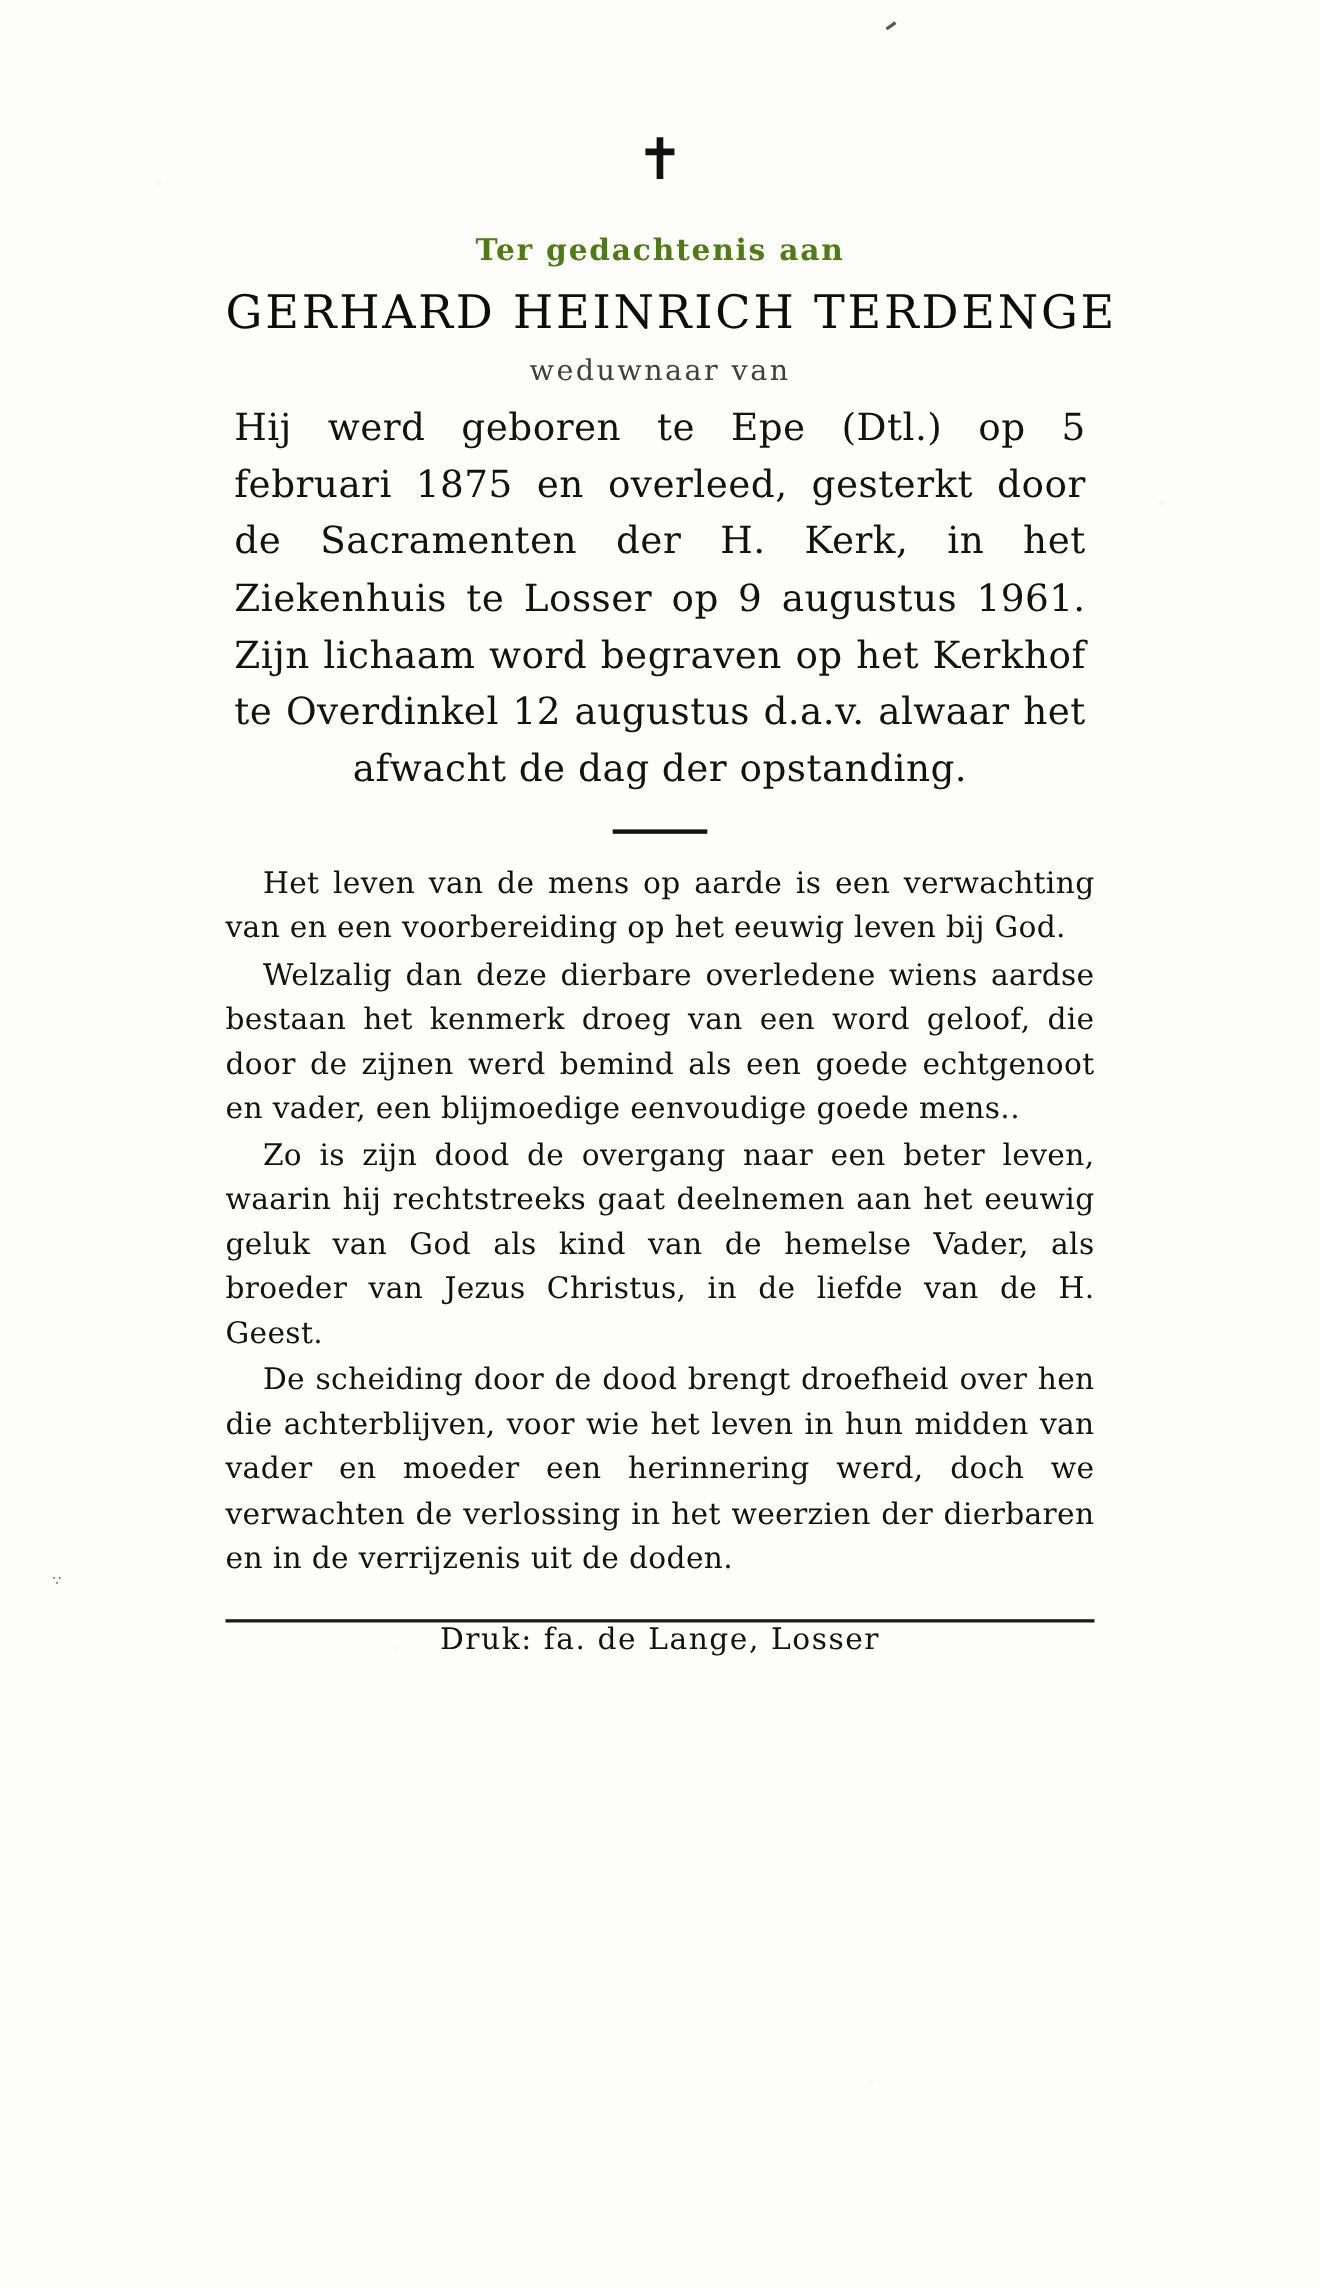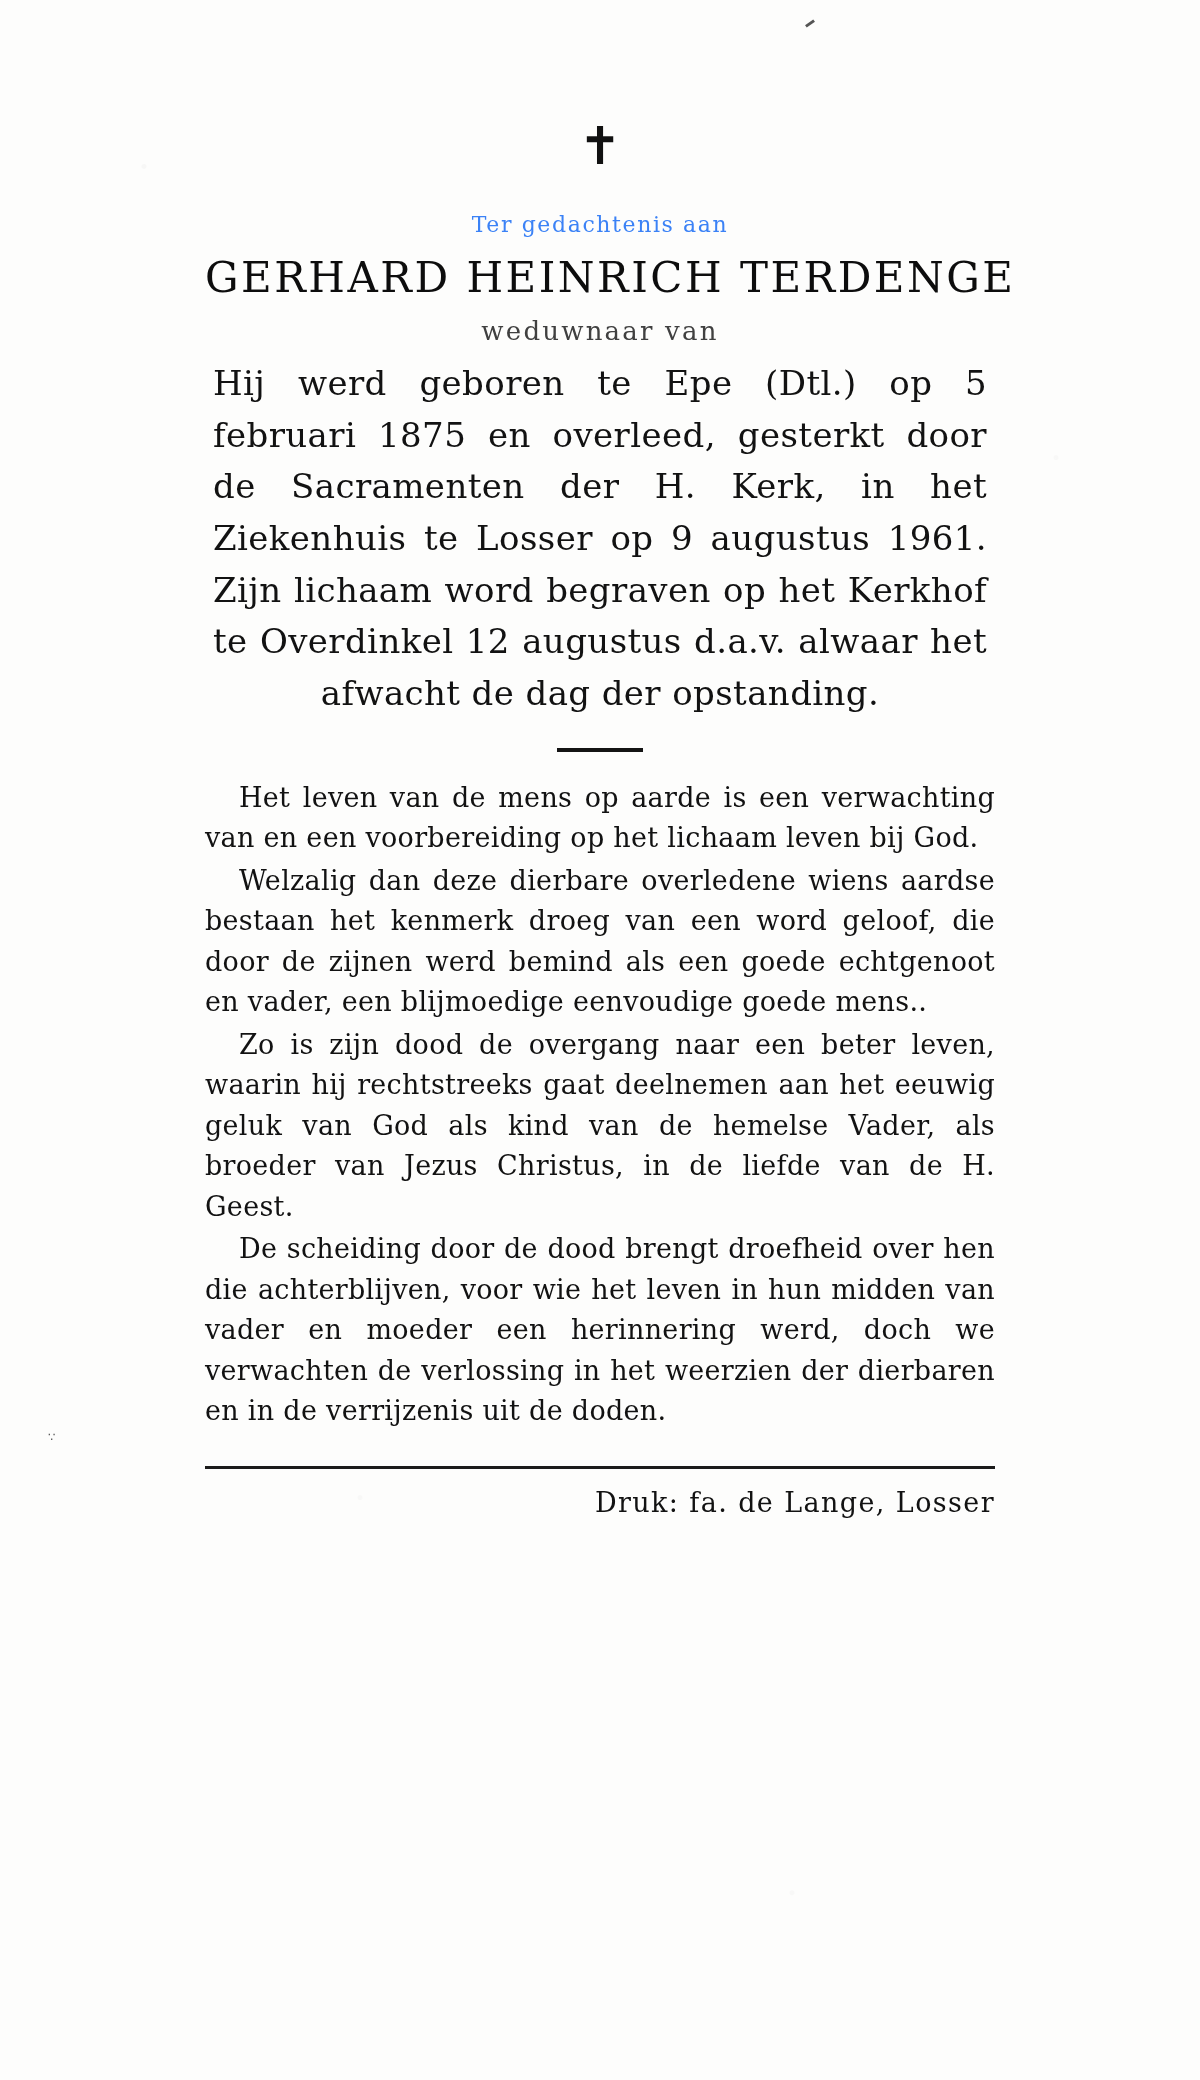--- a/index.html
+++ b/index.html
@@ -55,24 +55,25 @@
     left: 600px;
     top: 22px;
     width: 10px;
     height: 3px;
     background: #2a2a2a;
     transform: rotate(-35deg);
     opacity: .8;
   }
   .intro {
     text-align: center;
-    font-size: 22px;
+    font-size: 27px;
     letter-spacing: 1.6px;
     margin: 0 0 16px 0;
-    color: #3b82f6;
+    color: #4d7c0f;
+    font-weight: bold;
   }
   .name {
     text-align: right;
     font-size: 42px;
     letter-spacing: 2.5px;
     margin: 0 0 14px 0;
     color: #0d0d0d;
     font-variant: small-caps;
     text-transform: uppercase;
     font-weight: 400;
@@ -123,24 +124,23 @@
   .body-text p.final {
     margin-top: 22px;
   }
   .rule {
     width: 790px;
     height: 3px;
     background: #1b1b1b;
     margin: 34px auto 0 auto;
   }
   .footer {
-    text-align: right;
+    text-align: center;
     font-size: 27px;
     letter-spacing: 1.4px;
-    padding-top: 18px;
     color: #121212;
   }
   .speck-b {
     position: absolute;
     left: 48px;
     top: 1430px;
     width: 9px;
     height: 9px;
     color: #555;
     font-size: 12px;
@@ -162,21 +162,21 @@
     <div class="name">Gerhard Heinrich Terdenge</div>
 
     <div class="relation">weduwnaar van</div>
 
 
     <div class="bio">Hij werd geboren te Epe (Dtl.) op 5 februari 1875 en overleed, gesterkt door de Sacramenten der H. Kerk, in het Ziekenhuis te Losser op 9 augustus 1961. Zijn lichaam word begraven op het Kerkhof te Overdinkel 12 augustus d.a.v. alwaar het afwacht de dag der opstanding.</div>
 
     <div class="divider"></div>
 
     <div class="body-text">
-      <p>Het leven van de mens op aarde is een verwachting van en een voorbereiding op het lichaam leven bij God.</p>
+      <p>Het leven van de mens op aarde is een verwachting van en een voorbereiding op het eeuwig leven bij God.</p>
       <p>Welzalig dan deze dierbare overledene wiens aardse bestaan het kenmerk droeg van een word geloof, die door de zijnen werd bemind als een goede echtgenoot en vader, een blijmoedige eenvoudige goede mens..</p>
       <p>Zo is zijn dood de overgang naar een beter leven, waarin hij rechtstreeks gaat deelnemen aan het eeuwig geluk van God als kind van de hemelse Vader, als broeder van Jezus Christus, in de liefde van de H. Geest.</p>
       <p>De scheiding door de dood brengt droefheid over hen die achterblijven, voor wie het leven in hun midden van vader en moeder een herinnering werd, doch we verwachten de verlossing in het weerzien der dierbaren en in de verrijzenis uit de doden.</p>
     </div>
 
     <div class="rule"></div>
 
     <div class="footer">Druk: fa. de Lange, Losser</div>
   </div>
   <div class="speck-b">∵</div>

